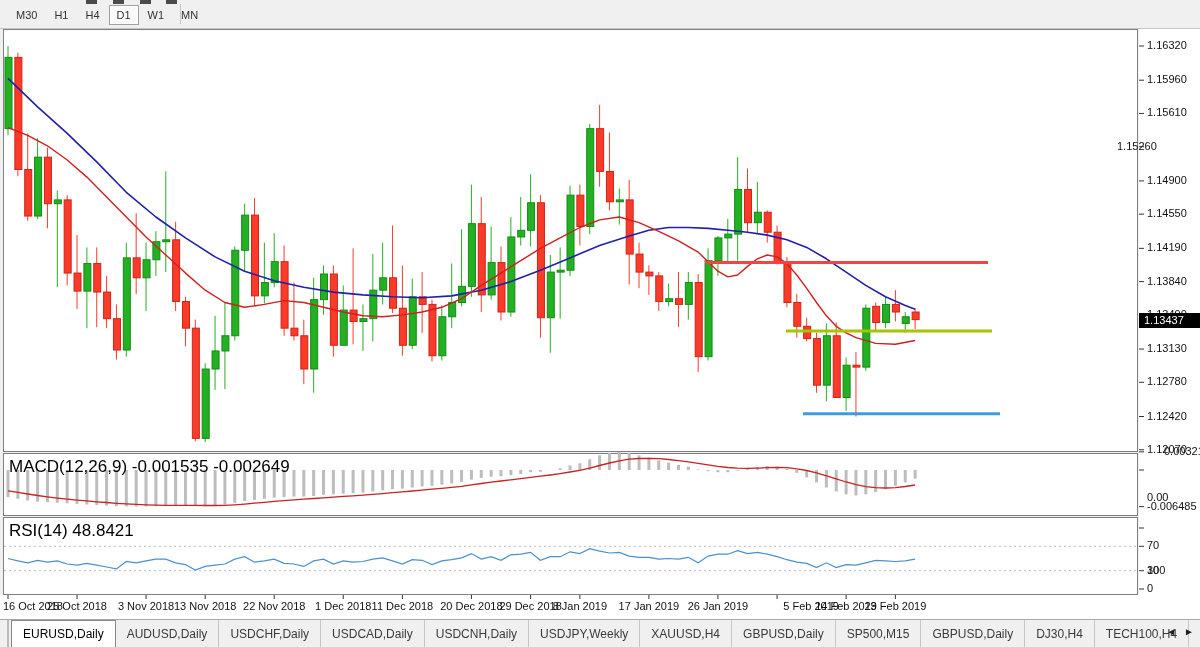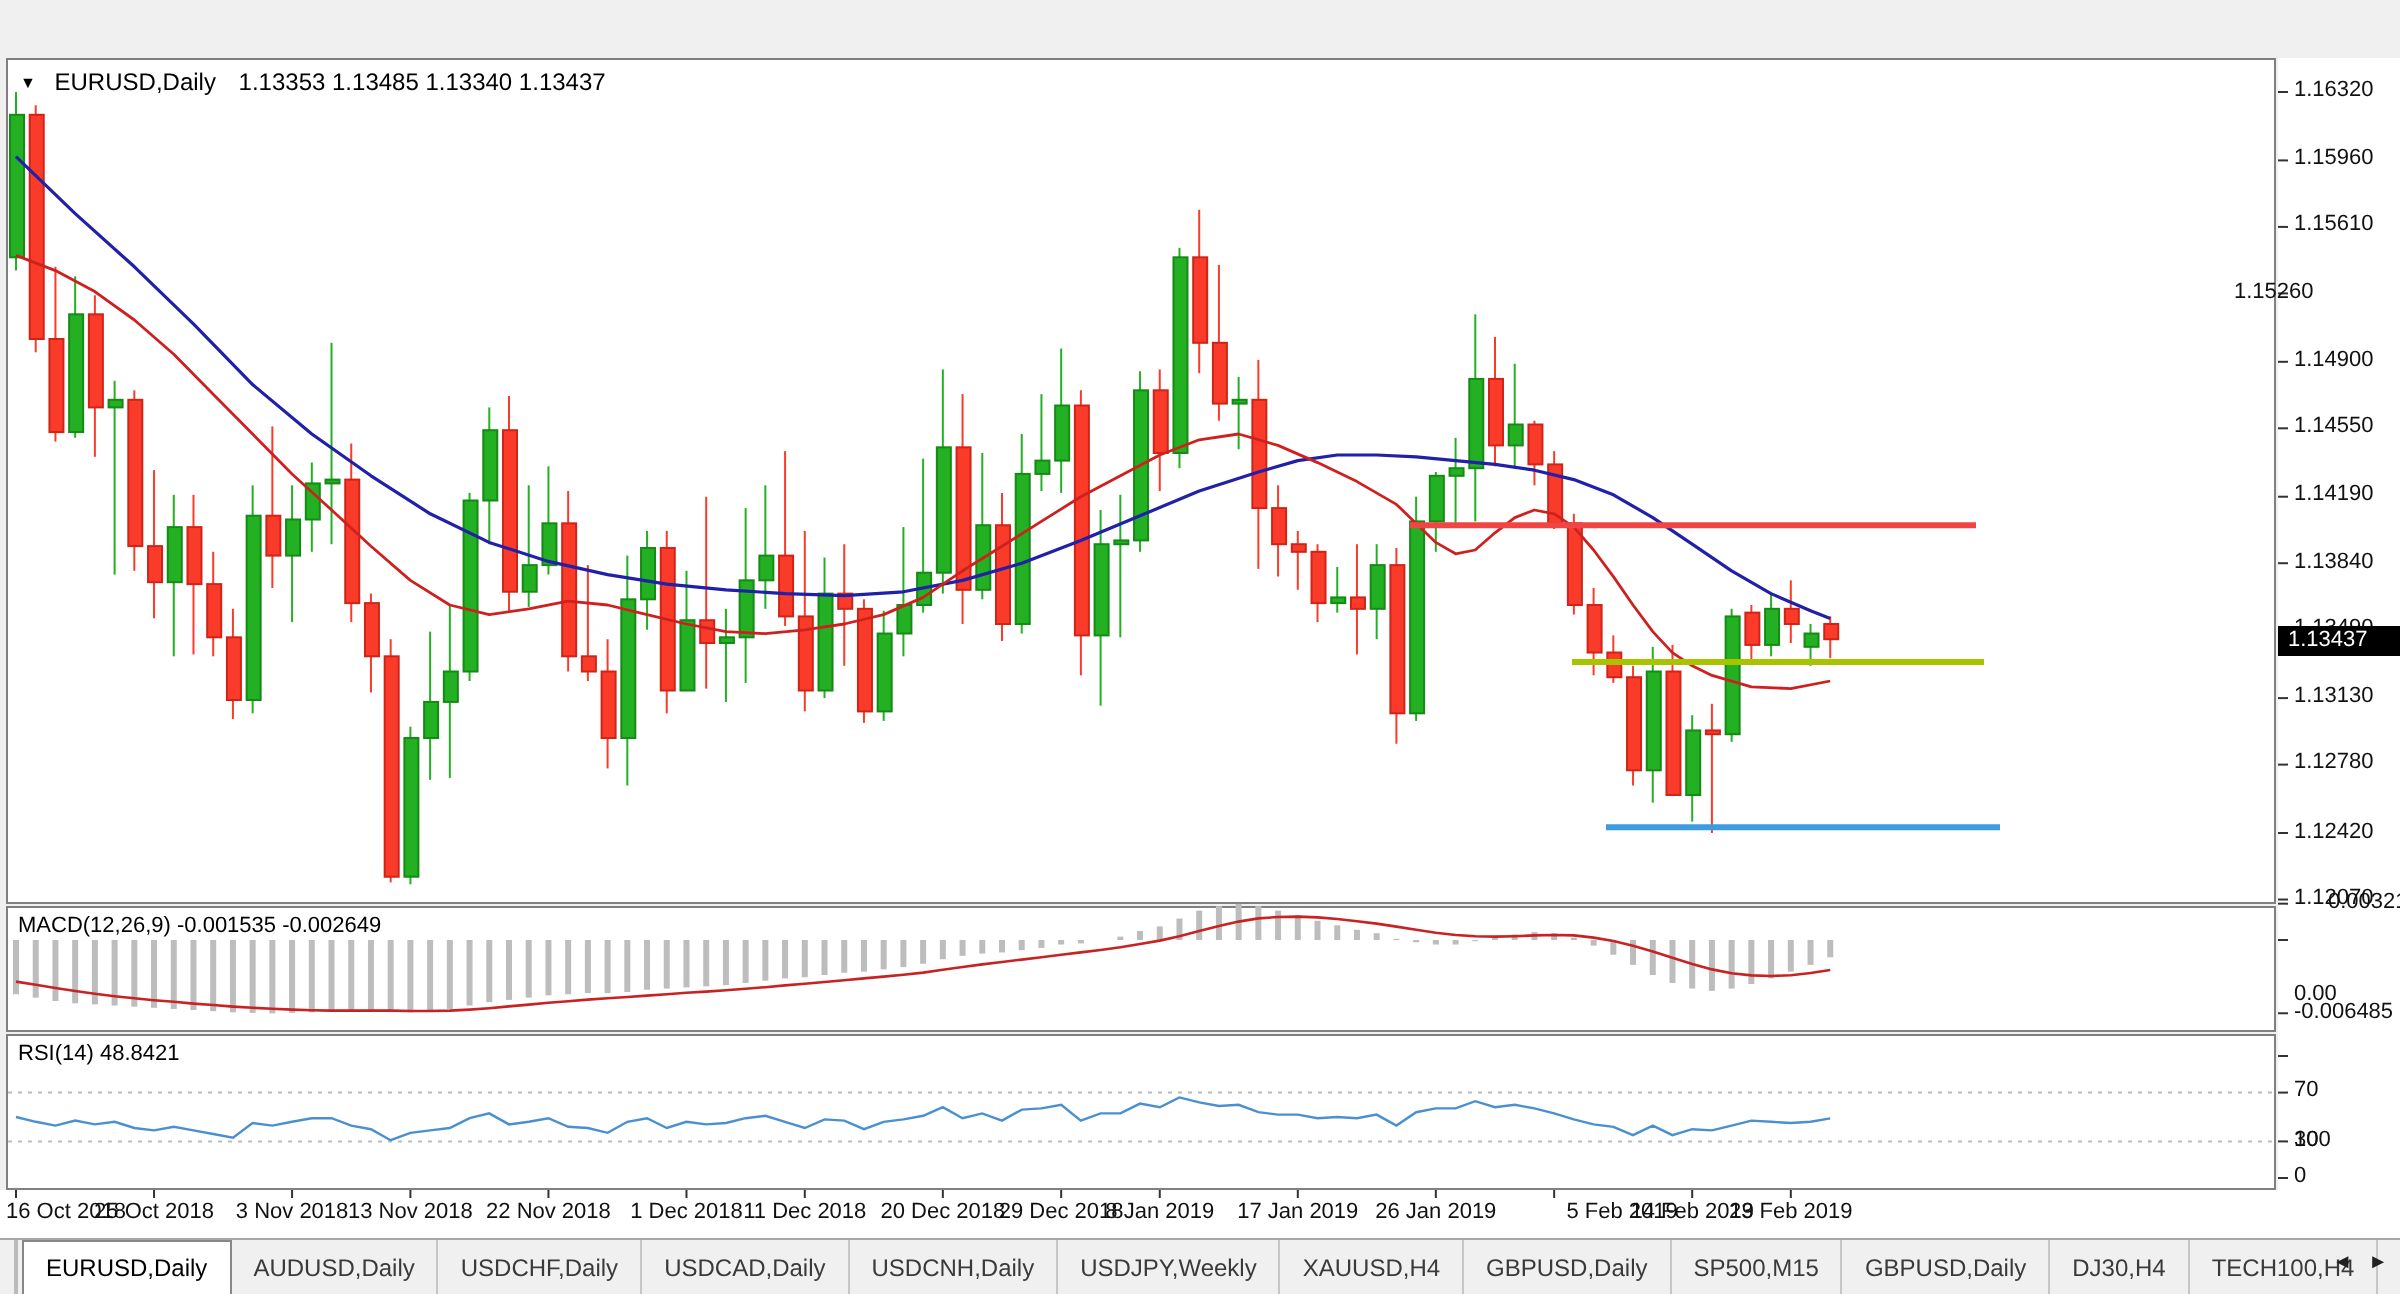--- a/index.html
+++ b/index.html
@@ -18,21 +18,21 @@
   #main-pane{top:29px;height:423px;}
   #macd-pane{top:453px;height:63px;}
   #rsi-pane{top:517px;height:78px;}
   #axis-col{position:absolute;left:1139px;top:29px;width:61px;height:566px;background:#fff;}
   #date-axis{position:absolute;left:0;top:595px;width:1200px;height:24px;background:#fff;}
   #chart-svg{position:absolute;left:0;top:0;z-index:5;pointer-events:none;}
   
   #chart-title{position:absolute;left:10px;top:34px;z-index:6;font-size:12px;color:#000;white-space:nowrap;}
   #chart-title .arr{font-size:8px;margin-right:6px;position:relative;top:-1px;}
   #chart-title .ohlc{margin-left:8px;}
-  .ind-label{position:absolute;left:9px;z-index:6;font-size:11px;color:#000;white-space:nowrap;}
+  .ind-label{position:absolute;left:9px;z-index:6;font-size:17px;color:#000;white-space:nowrap;}
   #macd-label{top:457px;}
   #rsi-label{top:521px;}
   .axlbl{position:absolute;font-size:11px;color:#111;z-index:6;white-space:nowrap;}
   #price-badge{position:absolute;left:1139px;top:313px;width:75px;height:15px;background:#000;color:#fff;
                font-size:11px;line-height:15px;padding-left:5px;box-sizing:border-box;z-index:7;}
   .datelbl{position:absolute;top:600px;font-size:11px;color:#111;z-index:6;white-space:nowrap;transform:translateX(-50%);}
   .datelbl.flush{transform:none;}
   
   #tabbar{position:absolute;left:0;top:619px;width:1200px;height:28px;background:#f0f0f0;
           border-top:1px solid #a8a8a8;display:flex;align-items:stretch;overflow:hidden;padding-right:30px;box-sizing:border-box;}
@@ -41,20 +41,35 @@
        border-right:1px solid #c6c6c6;flex-shrink:0;cursor:default;white-space:nowrap;}
   .tab.active{background:#fff;color:#000;border:1px solid #888;border-bottom:none;border-right:1px solid #888;}
   #tab-arrows{position:absolute;right:2px;top:624px;z-index:8;display:flex;}
   .tab-arrow{font-size:10px;color:#222;padding:2px 4px;cursor:default;}
 </style>
 </head>
 <body>
 
 <div id="app">
 
+  <div id="topbar">
+    <div class="icon-remnant" style="left:86px"></div>
+    <div class="icon-remnant" style="left:113px"></div>
+    <div class="icon-remnant" style="left:140px"></div>
+    <div class="icon-remnant" style="left:166px"></div>
+    <div id="tfrow">
+        <div class="tfbtn">M30</div>
+        <div class="tfbtn">H1</div>
+        <div class="tfbtn">H4</div>
+        <div class="tfbtn active">D1</div>
+        <div class="tfbtn">W1</div>
+        <div class="tfbtn">MN</div>
+      </div>
+    <div class="tfsep"></div>
+  </div>
 
   <div id="main-pane" class="pane"></div>
   <div id="macd-pane" class="pane"></div>
   <div id="rsi-pane" class="pane"></div>
   <div id="axis-col"></div>
   <div id="date-axis"></div>
 
   <svg id="chart-svg" width="1200" height="647">
       <line x1="8" y1="46" x2="8" y2="135.30267908037314" stroke="#23b123" stroke-width="1"></line>
       <rect x="5" y="57.40034201026116" width="7" height="71.2521375641254" fill="#23b123" stroke="#158a15" stroke-width="1"></rect>
@@ -374,25 +389,20 @@
       <line x1="471.41999999999996" y1="595" x2="471.41999999999996" y2="599" stroke="#333" stroke-width="1"></line>
       <line x1="530.5799999999999" y1="595" x2="530.5799999999999" y2="599" stroke="#333" stroke-width="1"></line>
       <line x1="579.88" y1="595" x2="579.88" y2="599" stroke="#333" stroke-width="1"></line>
       <line x1="648.9" y1="595" x2="648.9" y2="599" stroke="#333" stroke-width="1"></line>
       <line x1="717.92" y1="595" x2="717.92" y2="599" stroke="#333" stroke-width="1"></line>
       <line x1="777.0799999999999" y1="595" x2="777.0799999999999" y2="599" stroke="#333" stroke-width="1"></line>
       <line x1="846.0999999999999" y1="595" x2="846.0999999999999" y2="599" stroke="#333" stroke-width="1"></line>
       <line x1="895.4" y1="595" x2="895.4" y2="599" stroke="#333" stroke-width="1"></line>
     </svg>
 
-  <div id="chart-title">
-    <span class="arr">▼</span>
-    <span>EURUSD,Daily</span>
-    <span class="ohlc">1.13353 1.13485 1.13340 1.13437</span>
-  </div>
 
   <div id="macd-label" class="ind-label">
     <span>MACD(12,26,9)</span>
     <span>-0.001535 -0.002649</span>
   </div>
   <div id="rsi-label" class="ind-label">
     <span>RSI(14)</span>
     <span>48.8421</span>
   </div>
 

